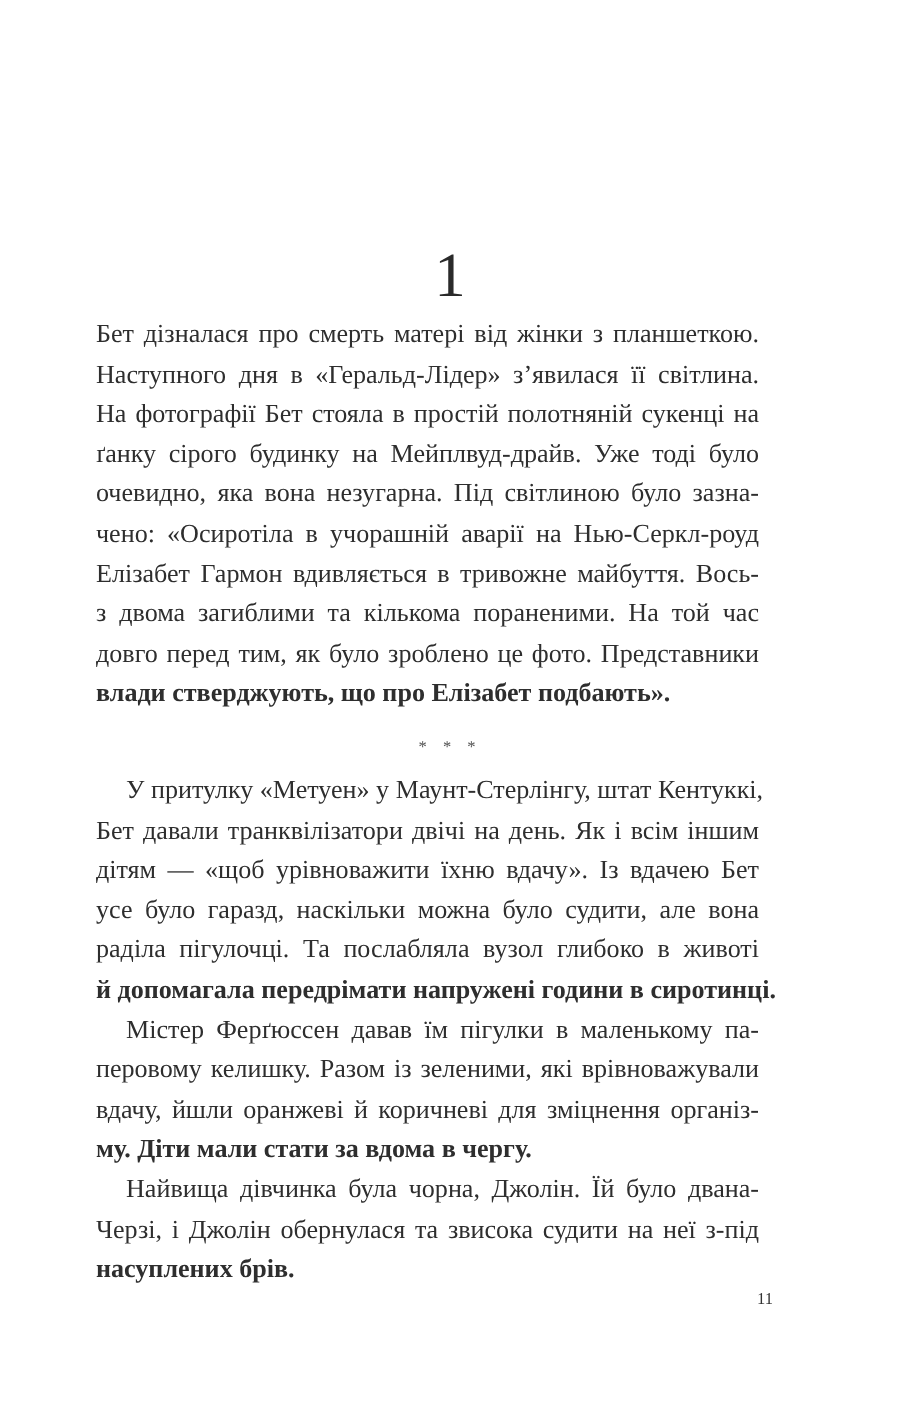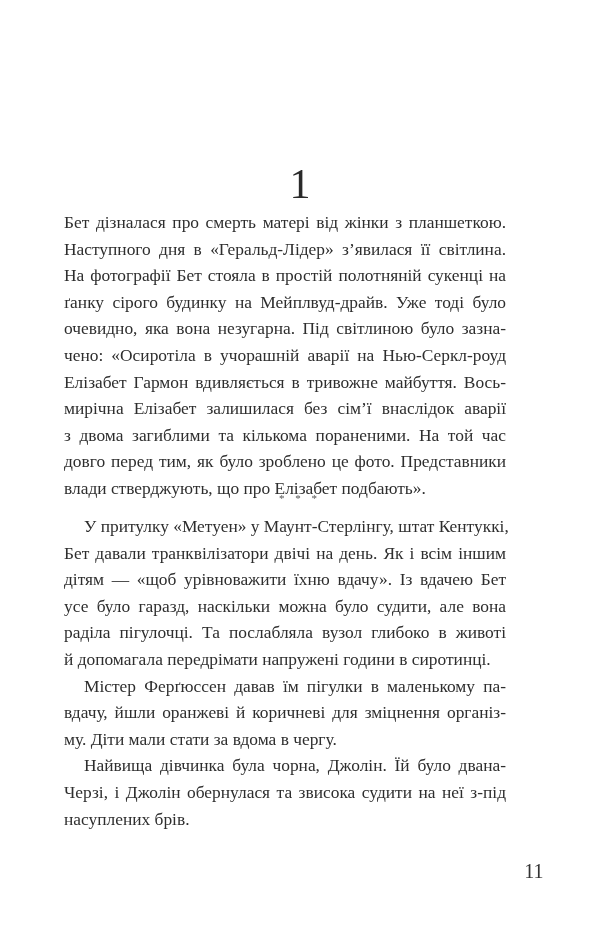--- a/index.html
+++ b/index.html
@@ -36,75 +36,76 @@
     }
     .text-block .line {
       display: block;
       white-space: nowrap;
       text-align: justify;
       text-align-last: justify;
       height: 26.6px;
     }
     .text-block .line.last {
       text-align-last: left;
+      font-weight: bold;
     }
     .text-block .line.indent {
       padding-left: 20px;
     }
     .block-1 { top: 209px; }
     .block-2 { top: 513px; }
     .separator {
       position: absolute;
       top: 492px;
       left: 0;
       width: 600px;
       text-align: center;
       font-size: 11px;
       letter-spacing: 4px;
       color: #555;
     }
     .page-number {
       position: absolute;
       top: 860px;
-      left: 504px;
+      left: 480px;
       width: 60px;
       text-align: center;
-      font-size: 20px;
+      font-size: 11px;
       color: #333;
     }
   </style>
 </head>
 <body>
 
 <div class="chapter-number">1</div>
 
 <div class="text-block block-1">
   <span class="line">Бет дізналася про смерть матері від жінки з планшеткою.</span>
   <span class="line">Наступного дня в «Геральд-Лідер» з’явилася її світлина.</span>
   <span class="line">На фотографії Бет стояла в простій полотняній сукенці на</span>
   <span class="line">ґанку сірого будинку на Мейплвуд-драйв. Уже тоді було</span>
   <span class="line">очевидно, яка вона незугарна. Під світлиною було зазна-</span>
   <span class="line">чено: «Осиротіла в учорашній аварії на Нью-Серкл-роуд</span>
   <span class="line">Елізабет Гармон вдивляється в тривожне майбуття. Вось-</span>
-  <span class="line">мирічна Елізабет залишилася без сім’ї внаслідок аварії</span>
   <span class="line">з двома загиблими та кількома пораненими. На той час</span>
   <span class="line">довго перед тим, як було зроблено це фото. Представники</span>
   <span class="line last">влади стверджують, що про Елізабет подбають».</span>
 </div>
 
 <div class="separator">* * *</div>
 
 <div class="text-block block-2">
   <span class="line indent">У притулку «Метуен» у Маунт-Стерлінгу, штат Кентуккі,</span>
   <span class="line">Бет давали транквілізатори двічі на день. Як і всім іншим</span>
   <span class="line">дітям — «щоб урівноважити їхню вдачу». Із вдачею Бет</span>
   <span class="line">усе було гаразд, наскільки можна було судити, але вона</span>
   <span class="line">раділа пігулочці. Та послабляла вузол глибоко в животі</span>
   <span class="line last">й допомагала передрімати напружені години в сиротинці.</span>
   <span class="line indent">Містер Ферґюссен давав їм пігулки в маленькому па-</span>
+  <span class="line">перовому келишку. Разом із зеленими, які врівноважували</span>
   <span class="line">вдачу, йшли оранжеві й коричневі для зміцнення організ-</span>
   <span class="line last">му. Діти мали стати за вдома в чергу.</span>
   <span class="line indent">Найвища дівчинка була чорна, Джолін. Їй було двана-</span>
   <span class="line">Черзі, і Джолін обернулася та звисока судити на неї з-під</span>
   <span class="line last">насуплених брів.</span>
 </div>
 
 <div class="page-number">11</div>
 
 </body></html>

